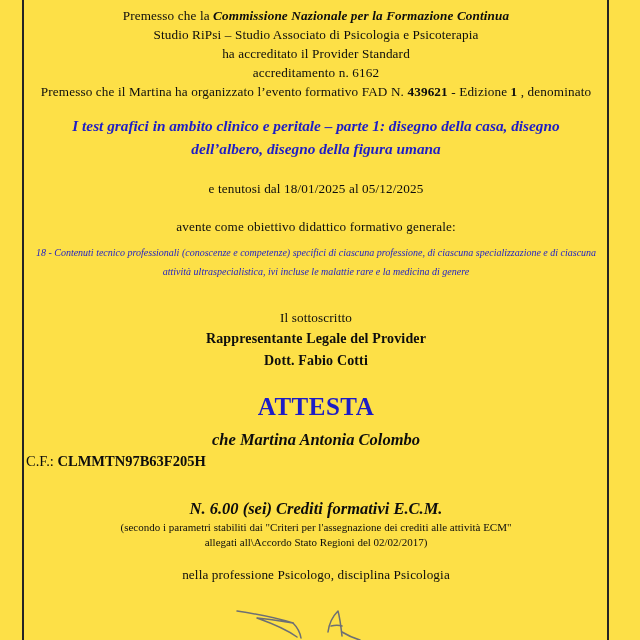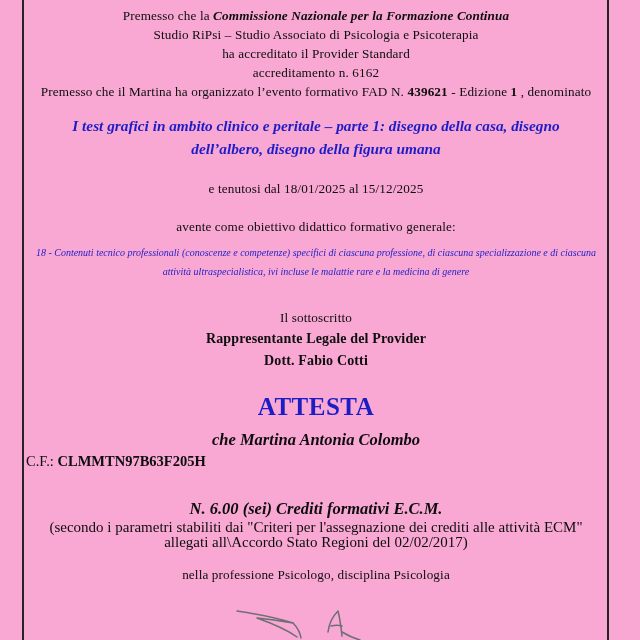--- a/index.html
+++ b/index.html
@@ -13,21 +13,21 @@
     overflow: hidden;
     font-family: "Liberation Serif", "DejaVu Serif", serif;
     color: #0d0d0d;
   }
 
   #certificate {
     position: relative;
     width: 640px;
     height: 640px;
     box-sizing: border-box;
-    background: #f9a8d4;
+    background: #fde047;
   }
 
   
   .page-rule {
     position: absolute;
     top: 0;
     bottom: 0;
     width: 2px;
     background: #242424;
   }
@@ -122,21 +122,21 @@
   .credits {
     margin-top: 27px;
     text-align: center;
     font-size: 16.5px;
     line-height: 21px;
     font-weight: bold;
     font-style: italic;
   }
   .credits-note {
     text-align: center;
-    font-size: 15px;
+    font-size: 11px;
     line-height: 12.5px;
     margin-top: 2px;
   }
 
   .profession { margin-top: 17px; }
 
   .signature-mark {
     position: absolute;
     left: 50%;
     transform: translateX(-50%);
@@ -160,21 +160,21 @@
     <div class="preamble">
       <div class="line"><span>Premesso che la </span><span class="bi">Commissione Nazionale per la Formazione Continua</span></div>
       <div class="line">Studio RiPsi – Studio Associato di Psicologia e Psicoterapia</div>
       <div class="line">ha accreditato il Provider Standard</div>
       <div class="line">accreditamento n. 6162</div>
       <div class="line"><span>Premesso che il Martina ha organizzato l’evento formativo FAD N. </span><span class="b">439621</span><span> - Edizione </span><span class="b">1</span><span> , denominato</span></div>
     </div>
 
     <div class="event-title">I test grafici in ambito clinico e peritale – parte 1: disegno della casa, disegno dell’albero, disegno della figura umana</div>
 
-    <div class="line held-dates">e tenutosi dal 18/01/2025 al 15/12/2025</div>
+    <div class="line held-dates">e tenutosi dal 18/01/2025 al 05/12/2025</div>
 
     <div class="line objective-label">avente come obiettivo didattico formativo generale:</div>
     <div class="objective-text">18 - Contenuti tecnico professionali (conoscenze e competenze) specifici di ciascuna professione, di ciascuna specializzazione e di ciascuna attività ultraspecialistica, ivi incluse le malattie rare e la medicina di genere</div>
 
     <div class="undersigned">
       <div class="line intro">Il sottoscritto</div>
       <div class="line role">Rappresentante Legale del Provider</div>
       <div class="line name">Dott. Fabio Cotti</div>
     </div>
 

